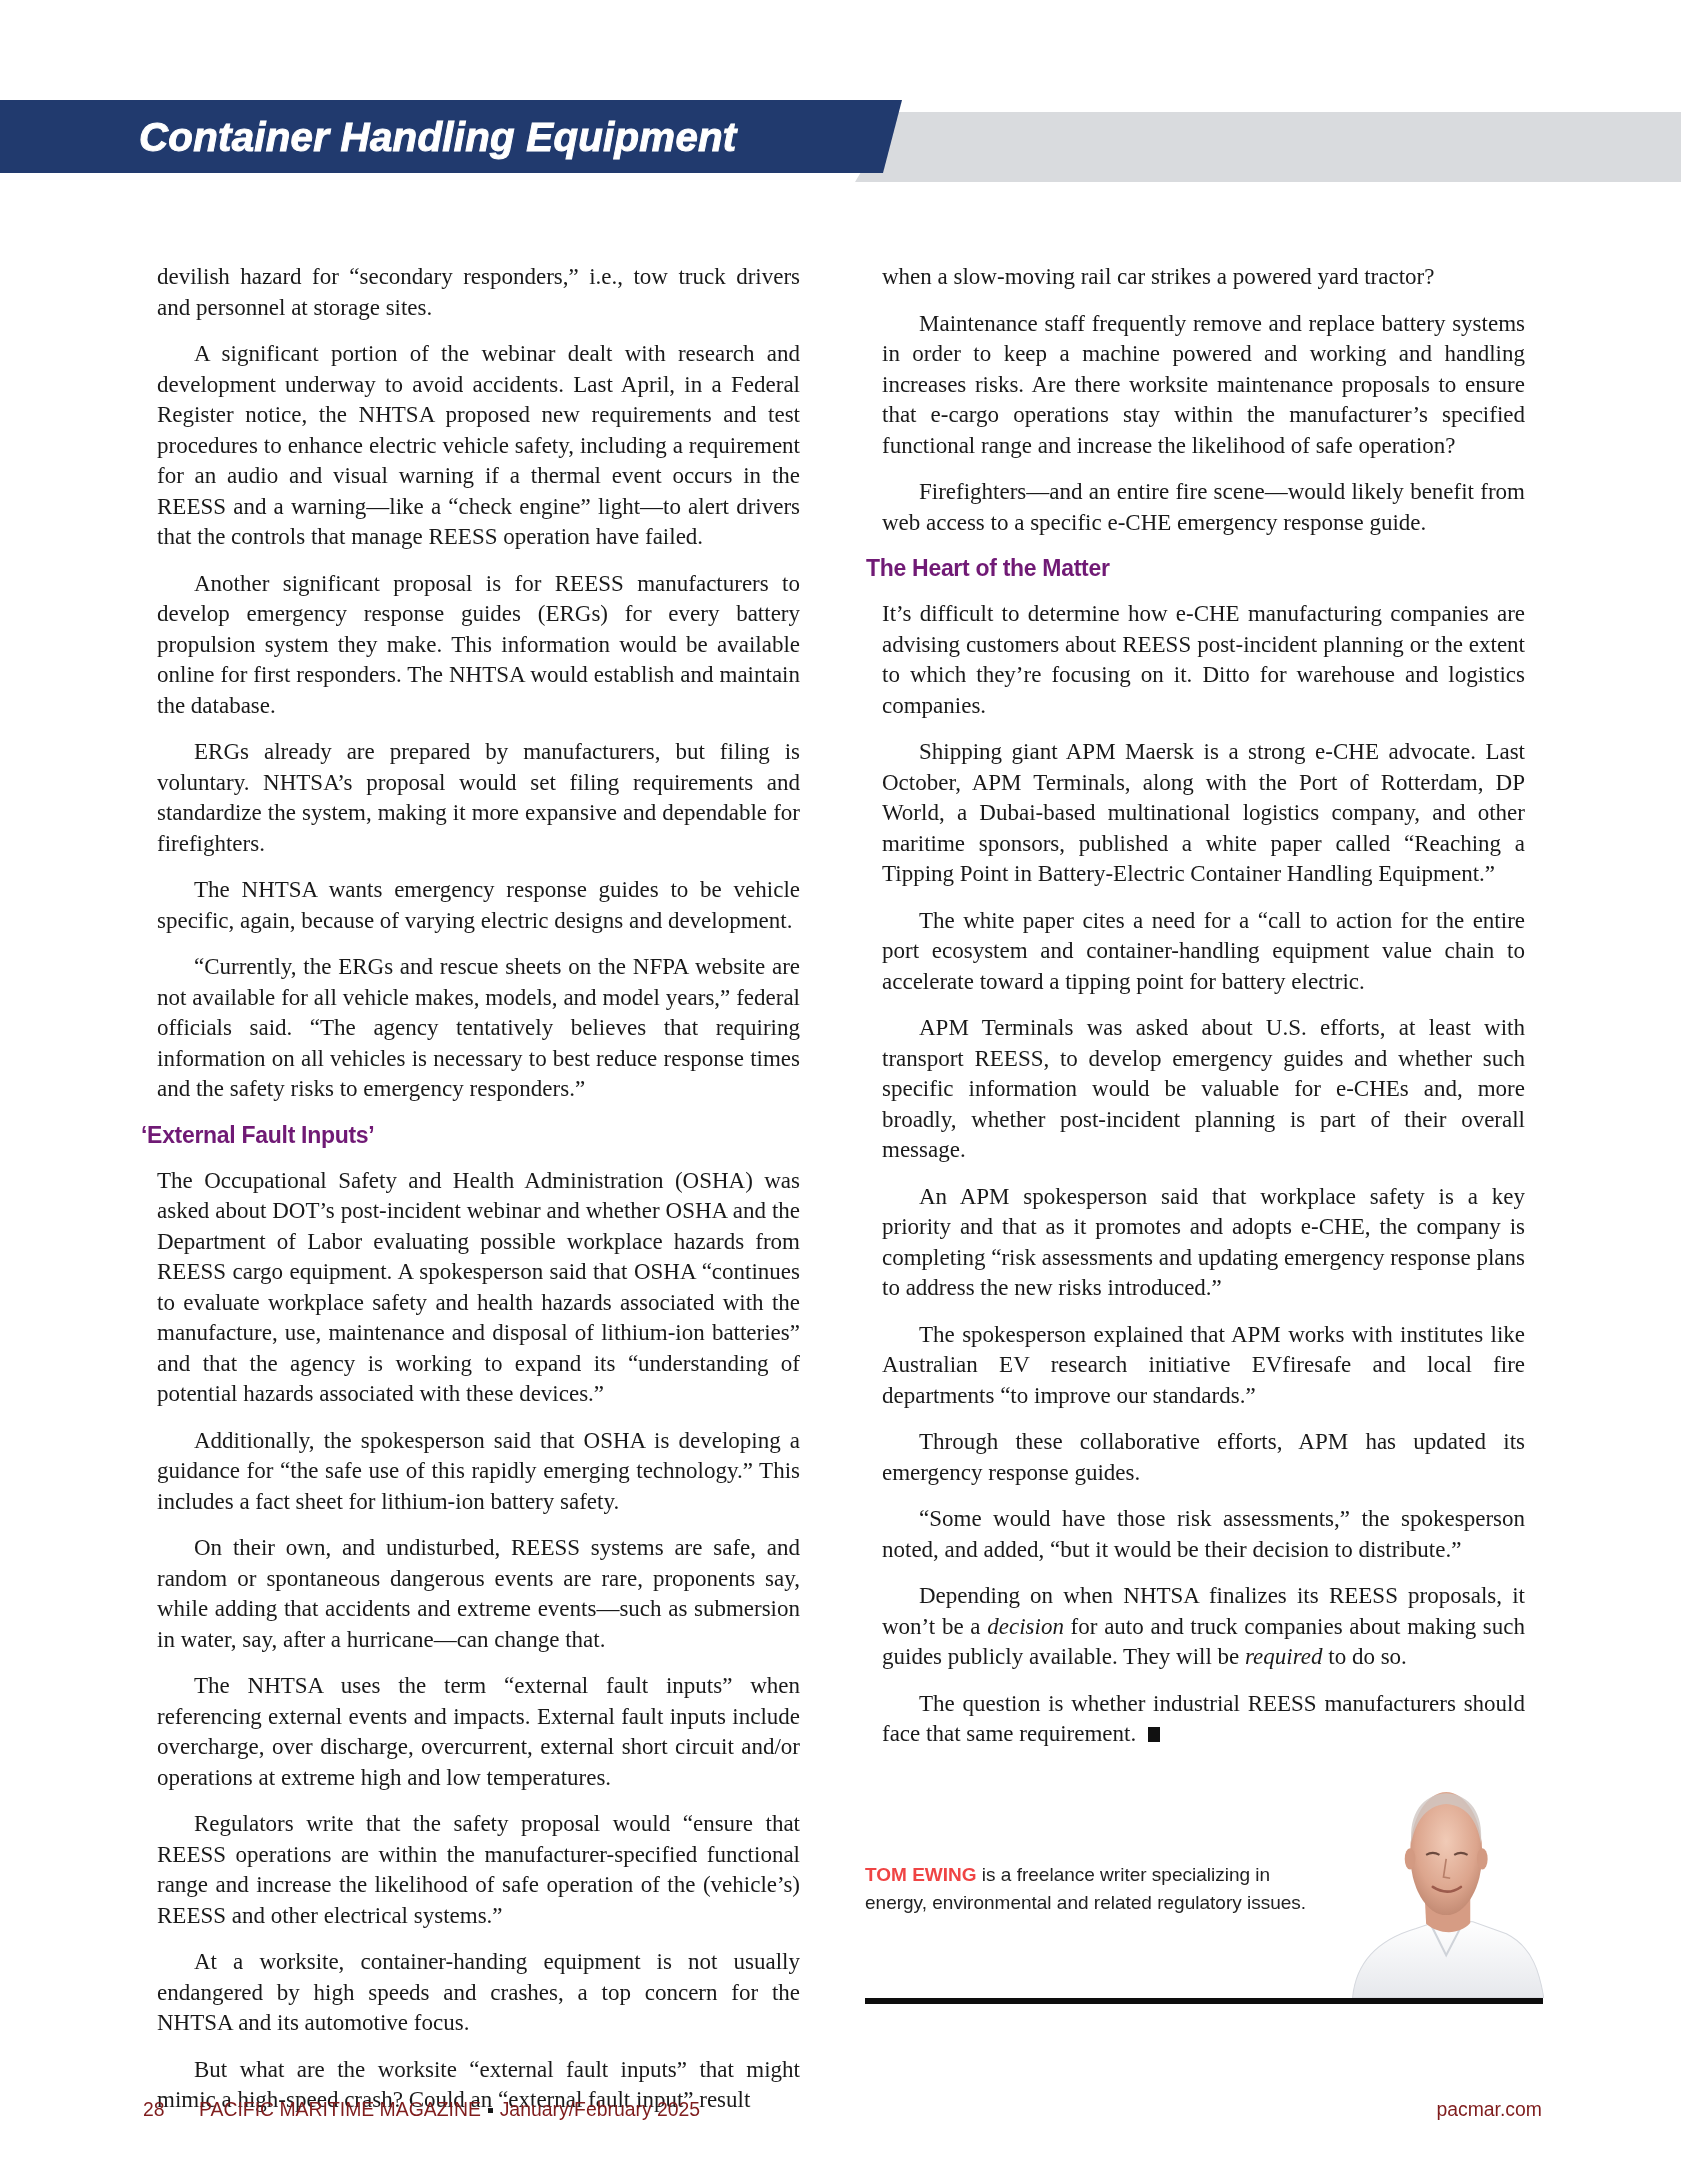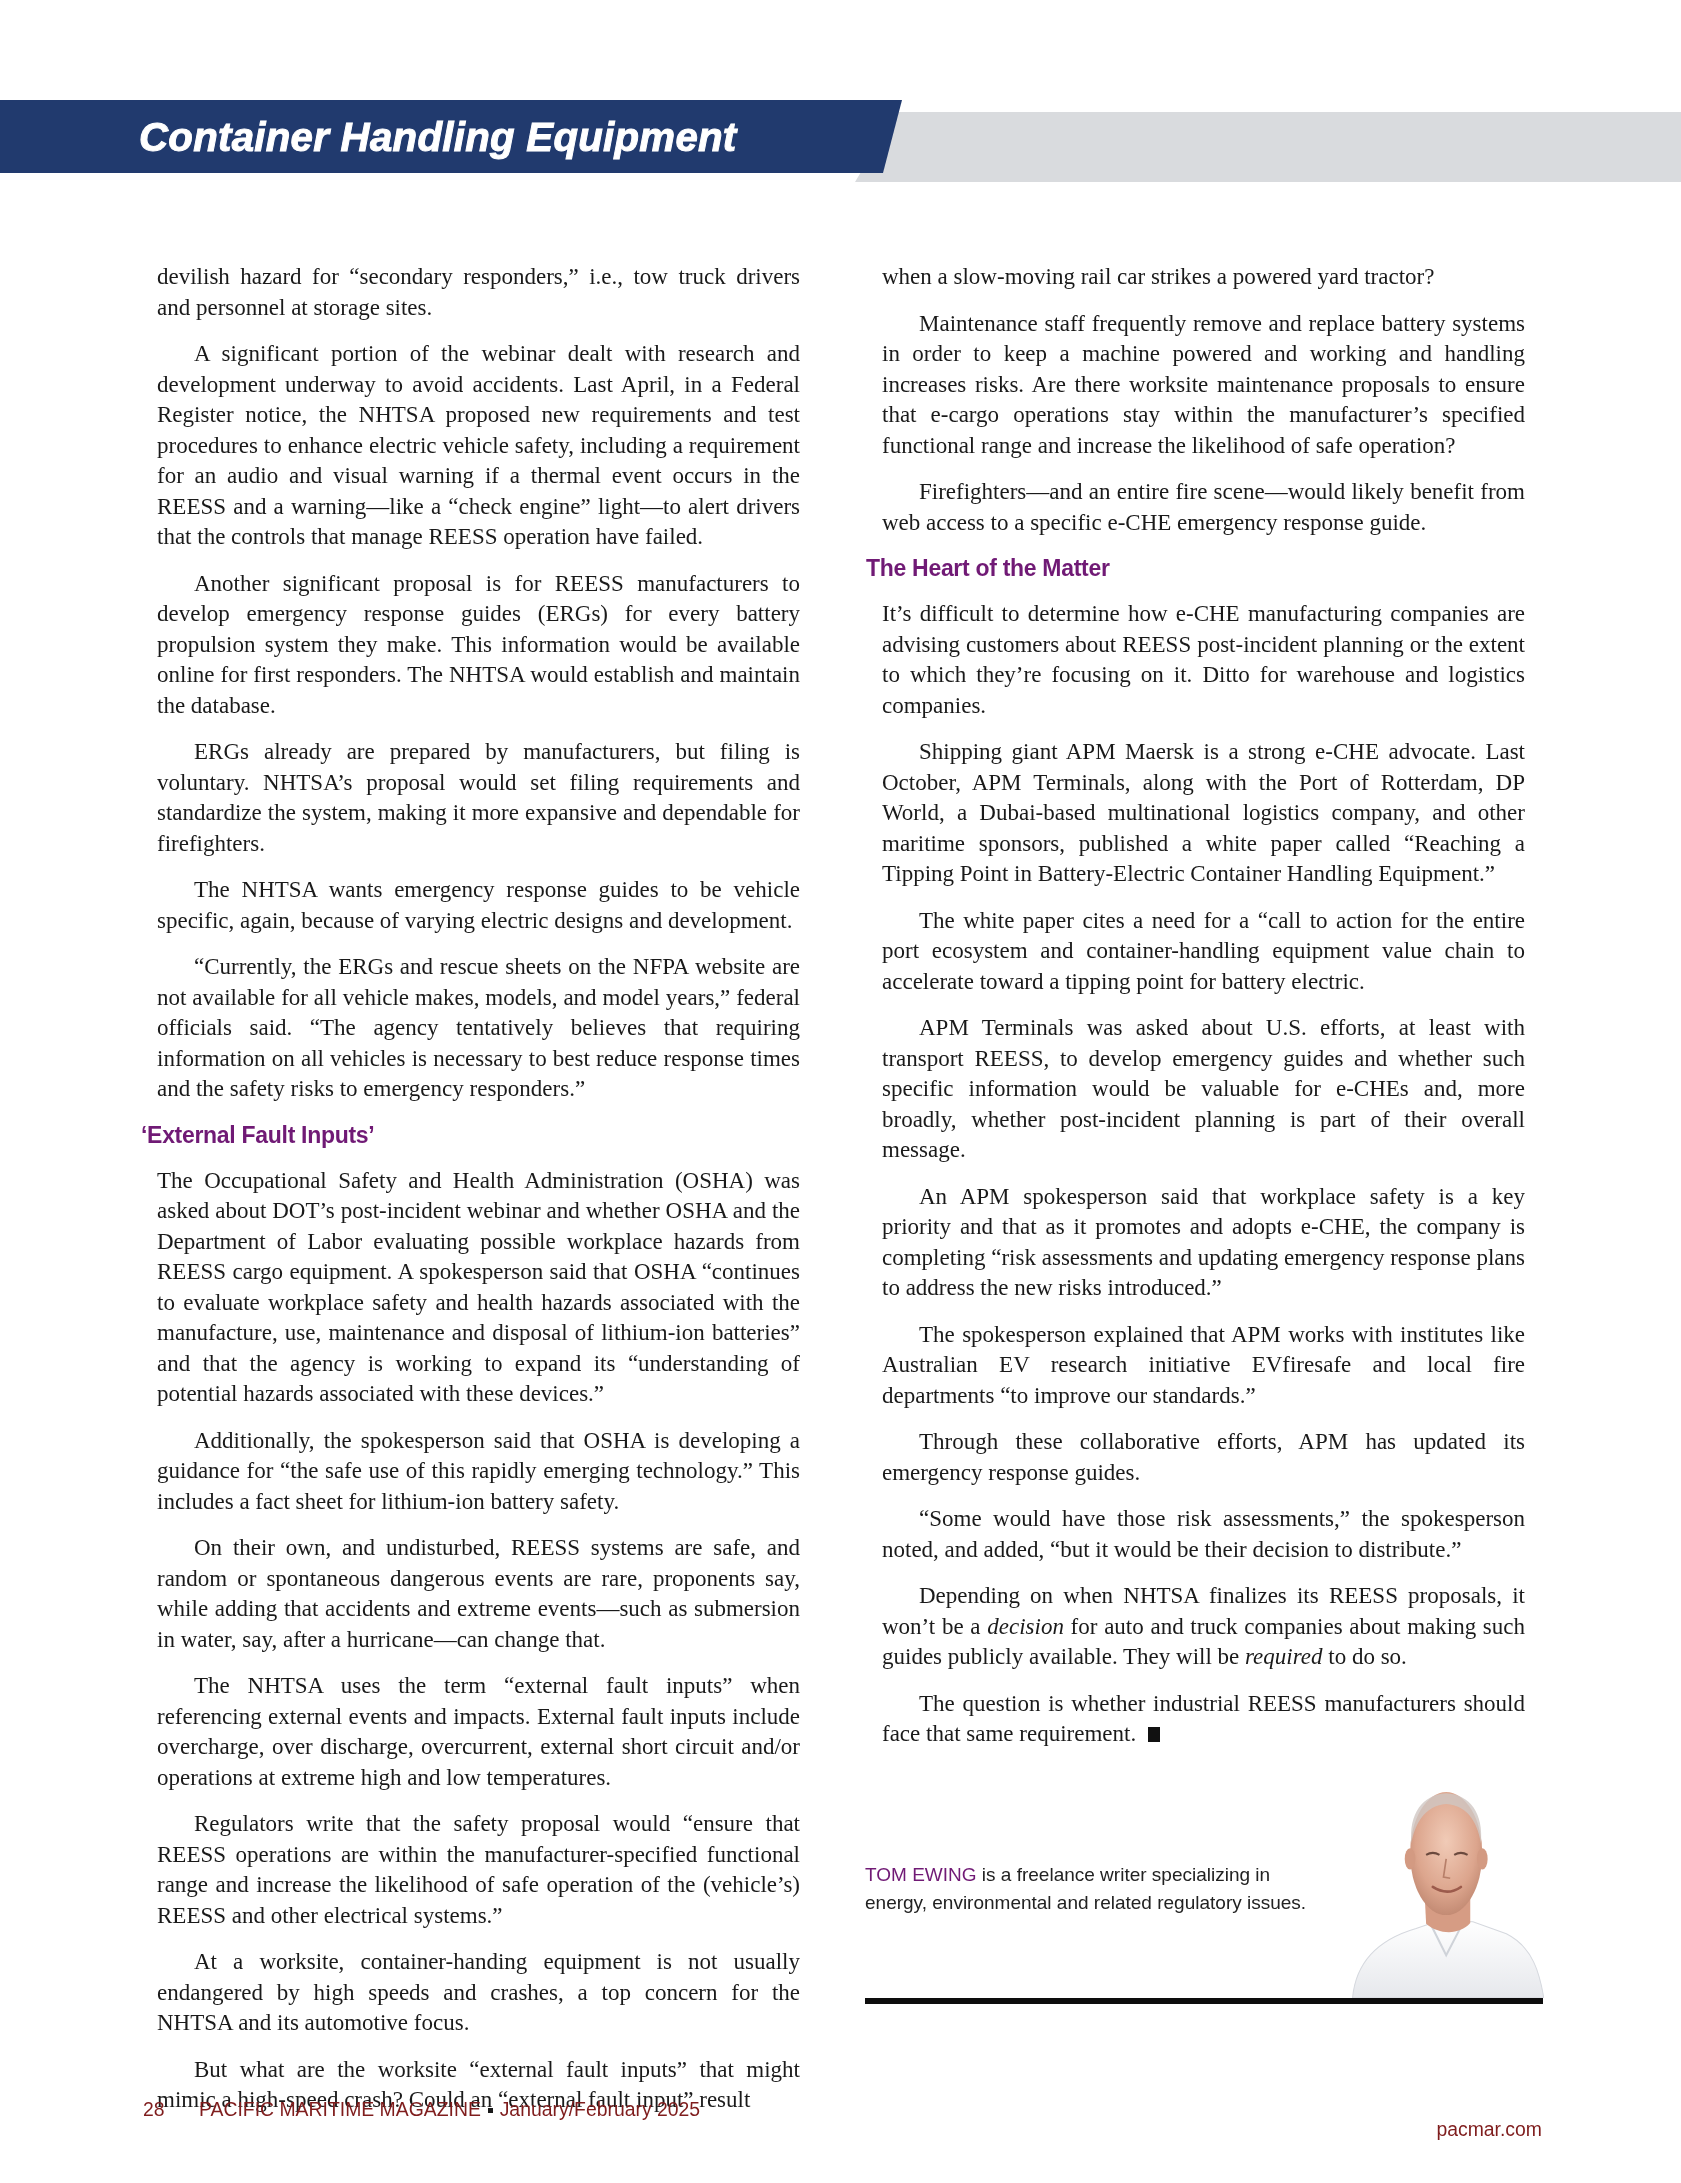--- a/index.html
+++ b/index.html
@@ -43,21 +43,21 @@
   .end-mark {
     display: inline-block; width: 11.4px; height: 14.7px; background: #111111;
     margin-left: 12px; vertical-align: -0.7px;
   }
 
   .bio {
     position: absolute; left: 865px; top: 1861px; width: 469px;
     font-family: "Liberation Sans", "DejaVu Sans", sans-serif;
     font-size: 19px; line-height: 28px; color: #222222;
   }
-  .bio strong { font-weight: normal; color: #701a75; }
+  .bio strong { font-weight: bold; color: #ef4444; }
 
   .author-photo {
     position: absolute; left: 1339px; top: 1780px; width: 205px; height: 218px;
   }
 
   .bio-rule {
     position: absolute; left: 865px; top: 1998px; width: 678px; height: 6px;
     background: #0d0d0d;
   }
 
@@ -65,21 +65,21 @@
     position: absolute; top: 2096px; height: 27px; line-height: 27px;
     font-family: "Liberation Sans", "DejaVu Sans", sans-serif;
     font-size: 19.4px; color: #7f1d1d; white-space: nowrap;
   }
   .footer-left { left: 143px; }
   .footer-left .page-num { display: inline-block; width: 56px; }
   .footer-left .bullet {
     display: inline-block; width: 5.4px; height: 5.4px; background: #1a1a1a;
     margin: 0 6.7px; vertical-align: 2.7px;
   }
-  .footer-right { right: 139px; text-align: right; margin-top: 20px; }
+  .footer-right { right: 139px; text-align: right; }
 </style>
 </head>
 <body>
 
 <div class="header-gray"></div>
 <div class="header-navy"></div>
 <div class="header-title">Container Handling Equipment</div>
 
 <div class="column col-left">
   <p class="noindent">devilish hazard for “secondary responders,” i.e., tow truck drivers and personnel at storage sites.</p>

